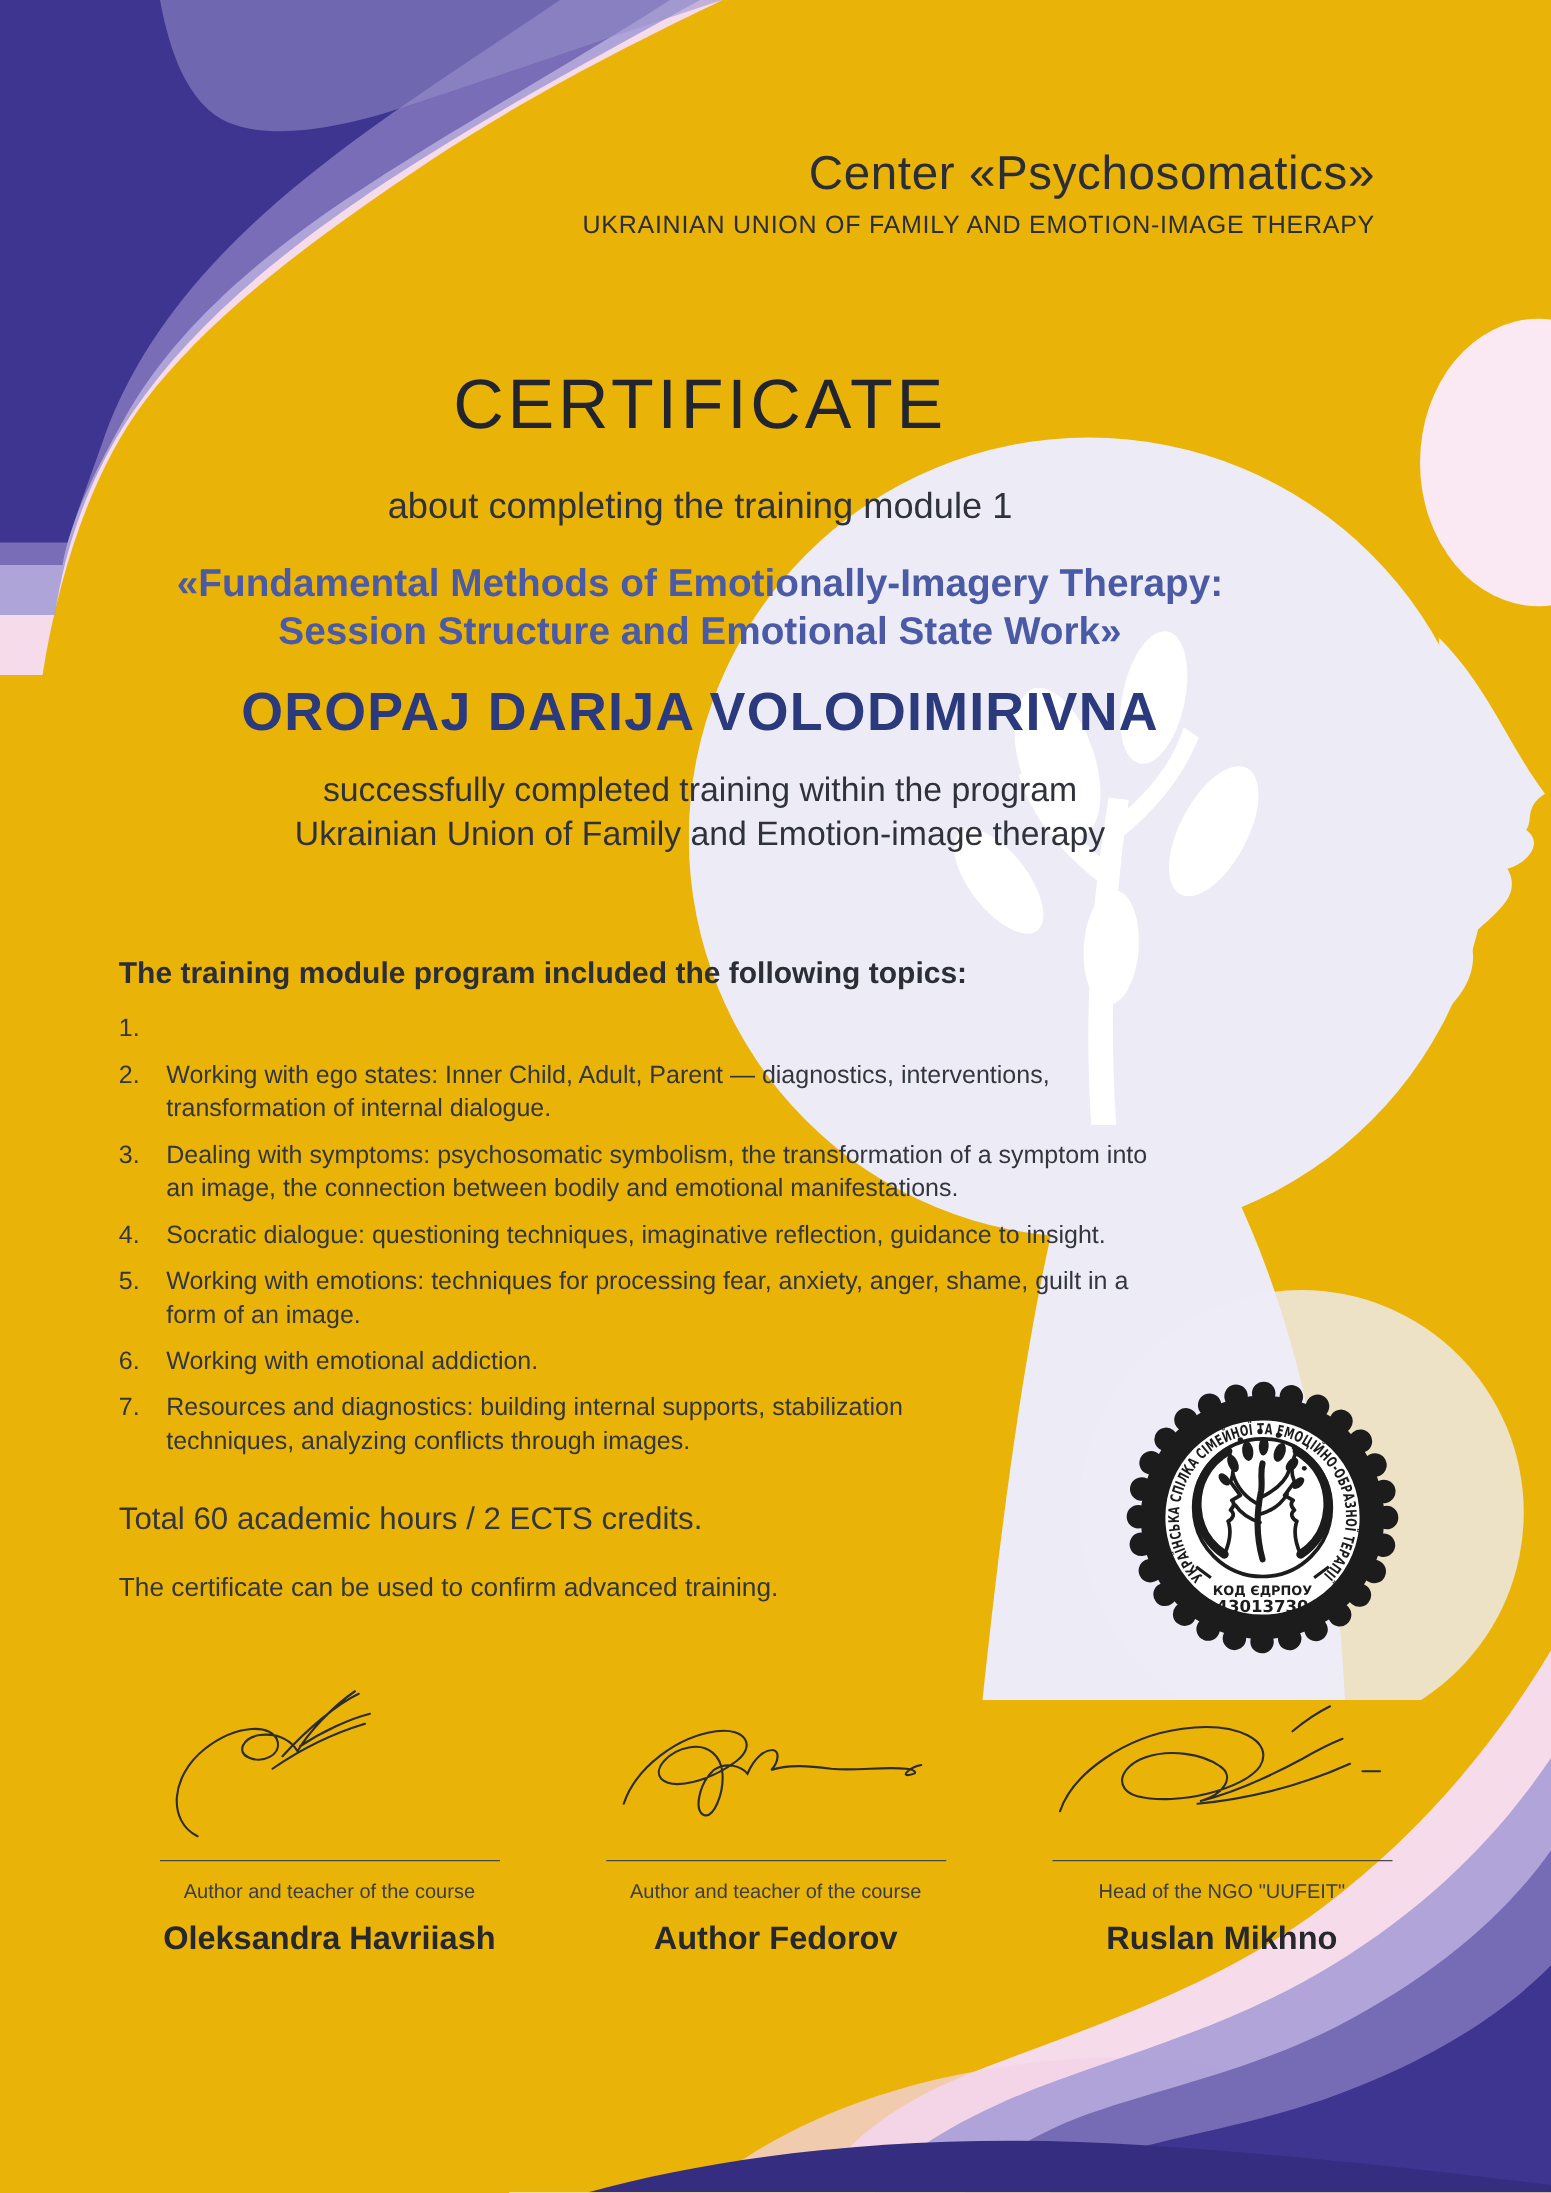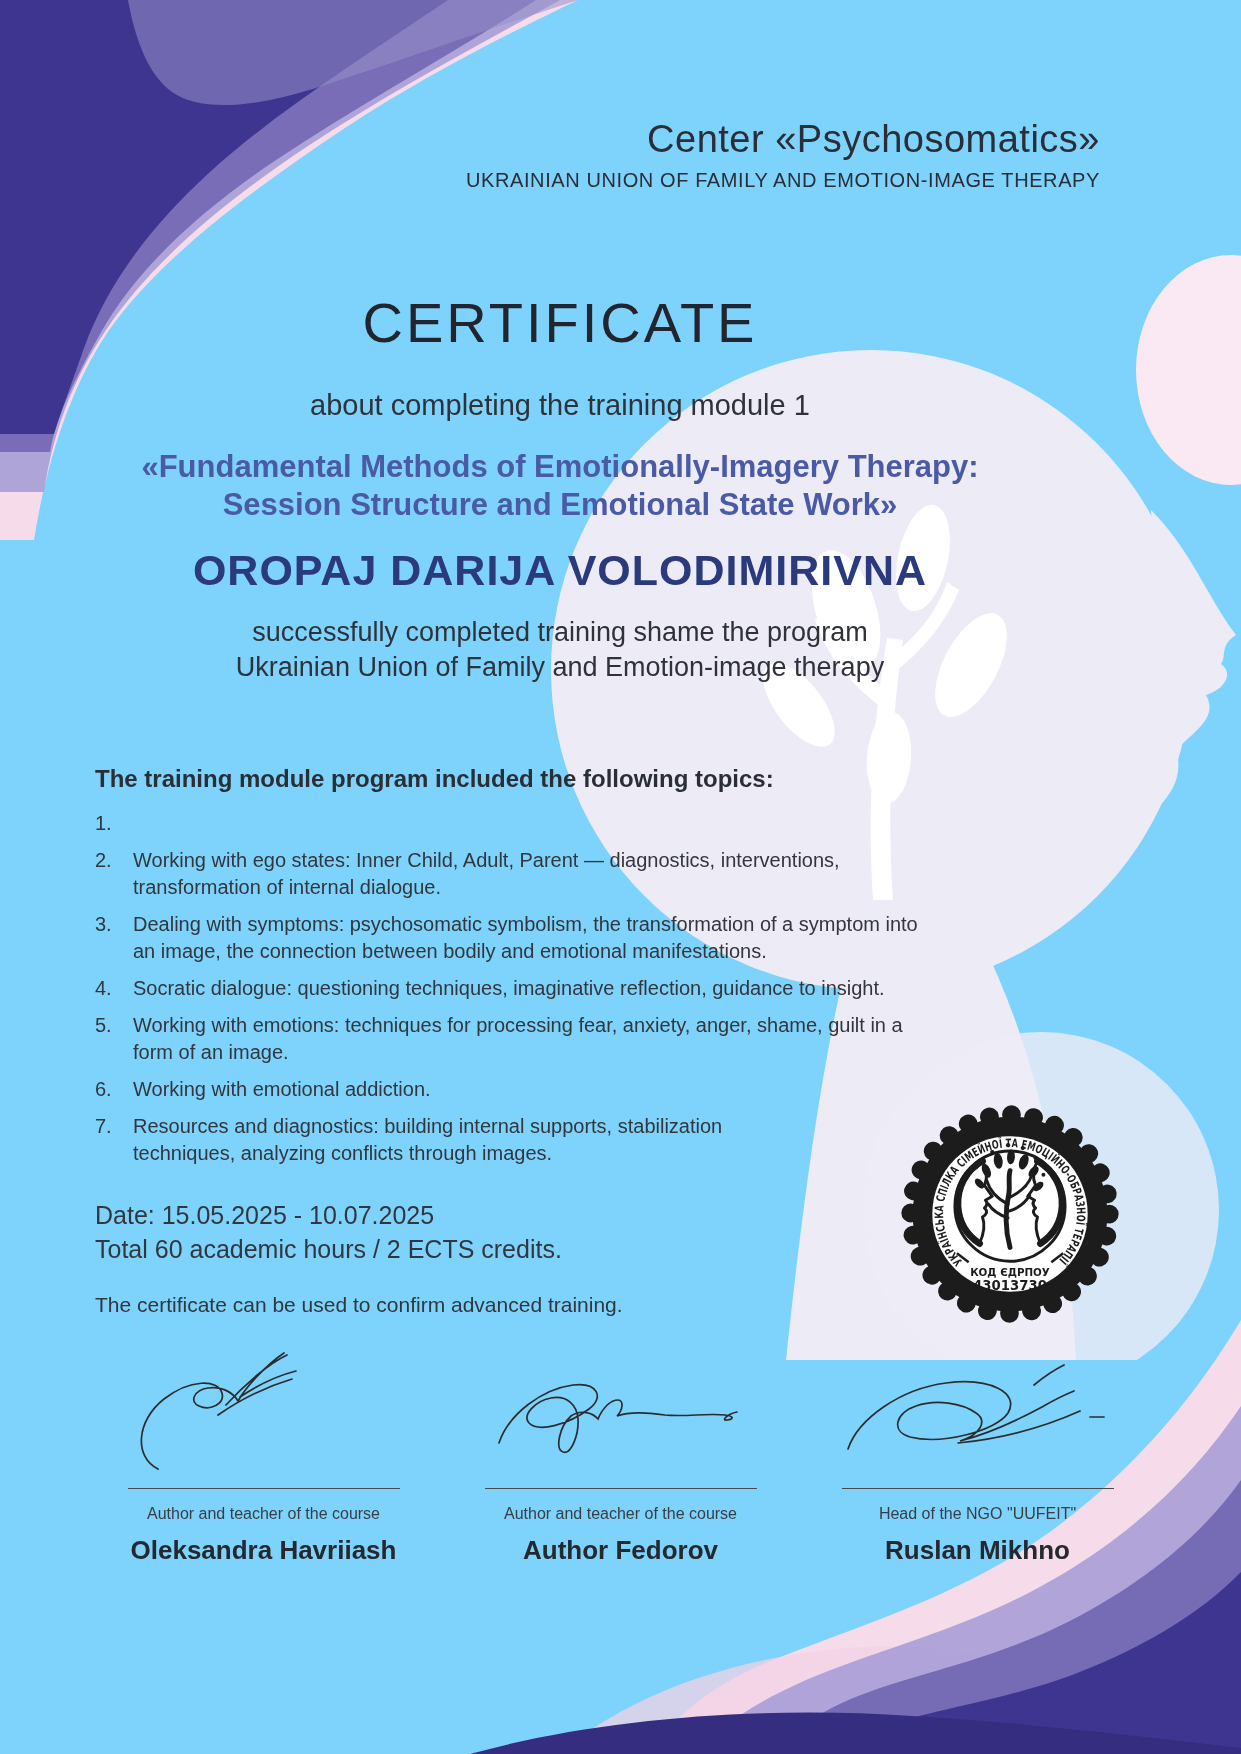--- a/index.html
+++ b/index.html
@@ -1,17 +1,17 @@
 <!DOCTYPE html>
 <html><head>
 <meta charset="utf-8">
 <style>
   html,body { margin:0; padding:0; background:#ffffff; }
   .page {
-    position:relative; width:1241px; height:1754px; background:#7dd3fc;
+    position:relative; width:1241px; height:1754px; background:#eab308;
     overflow:hidden; font-family:"Liberation Sans", sans-serif; color:#2b2e36;
   }
   svg { display:block; }
   .abs { position:absolute; }
 
   
   .org-header { position:absolute; top:118px; right:141px; text-align:right; }
   .org-name { font-size:38px; color:#2b2e36; letter-spacing:0.5px; }
   .org-subtitle { font-size:20px; color:#2b2e36; letter-spacing:0.6px; margin-top:8px; }
 
@@ -94,21 +94,21 @@
     <div class="org-name">Center «Psychosomatics»</div>
     <div class="org-subtitle">UKRAINIAN UNION OF FAMILY AND EMOTION-IMAGE THERAPY</div>
   </div>
 
   <div class="cert-head">
     <div class="cert-title">CERTIFICATE</div>
     <div class="cert-subtitle">about completing the training module 1</div>
     <div class="module-title">«Fundamental Methods of Emotionally-Imagery Therapy:
 Session Structure and Emotional State Work»</div>
     <div class="recipient">OROPAJ DARIJA VOLODIMIRIVNA</div>
-    <div class="completion">successfully completed training shame the program
+    <div class="completion">successfully completed training within the program
 Ukrainian Union of Family and Emotion-image therapy</div>
   </div>
 
   <div class="topics">
     <div class="topics-heading">The training module program included the following topics:</div>
     <div class="topic">
       <span class="topic-num">1.</span>
     </div>
     <div class="topic">
       <span class="topic-num">2.</span>
@@ -134,21 +134,20 @@
       <span class="topic-text">Working with emotional addiction.</span>
     </div>
     <div class="topic">
       <span class="topic-num">7.</span>
       <span class="topic-text">Resources and diagnostics: building internal supports, stabilization
 techniques, analyzing conflicts through images.</span>
     </div>
   </div>
 
   <div class="details">
-    <div class="date-line">Date: 15.05.2025 - 10.07.2025</div>
     <div class="hours-line">Total 60 academic hours / 2 ECTS credits.</div>
     <div class="note-line">The certificate can be used to confirm advanced training.</div>
   </div>
 
   <svg class="seal" viewBox="0 0 240 240">
     <circle cx="120" cy="120" r="101" fill="none" stroke="#1c1c1c" stroke-width="19" stroke-dasharray="0.1 22.6" stroke-linecap="round"></circle>
     <circle cx="120" cy="120" r="99" fill="#1c1c1c"></circle>
     <circle cx="120" cy="120" r="79" fill="#ffffff"></circle>
     <path id="sealArc" d="M71.9 168.1 A68 68 0 1 1 168.1 168.1" fill="none"></path>
     <text font-size="12" font-weight="bold" fill="#1c1c1c" letter-spacing="0.3" font-family="DejaVu Sans, sans-serif">

